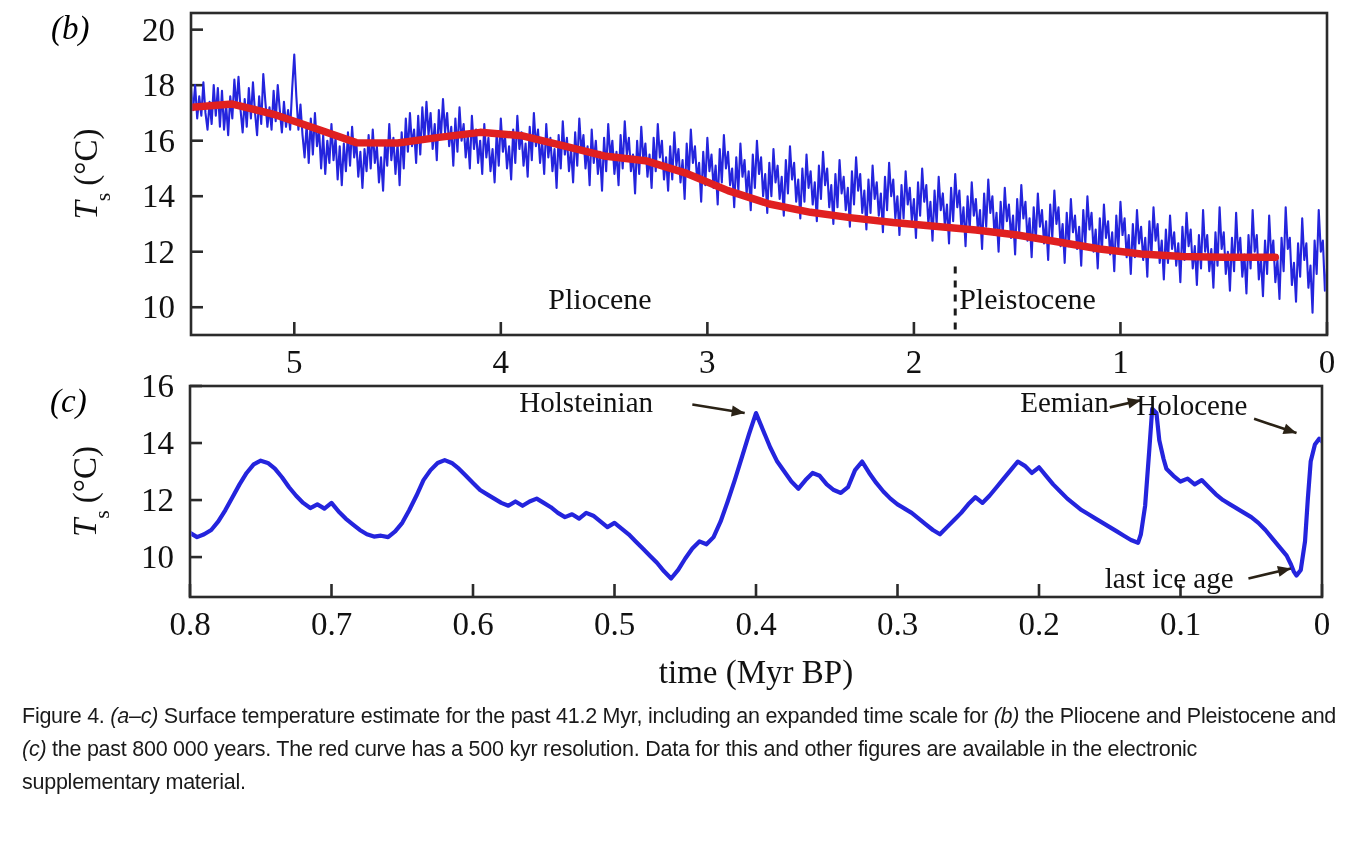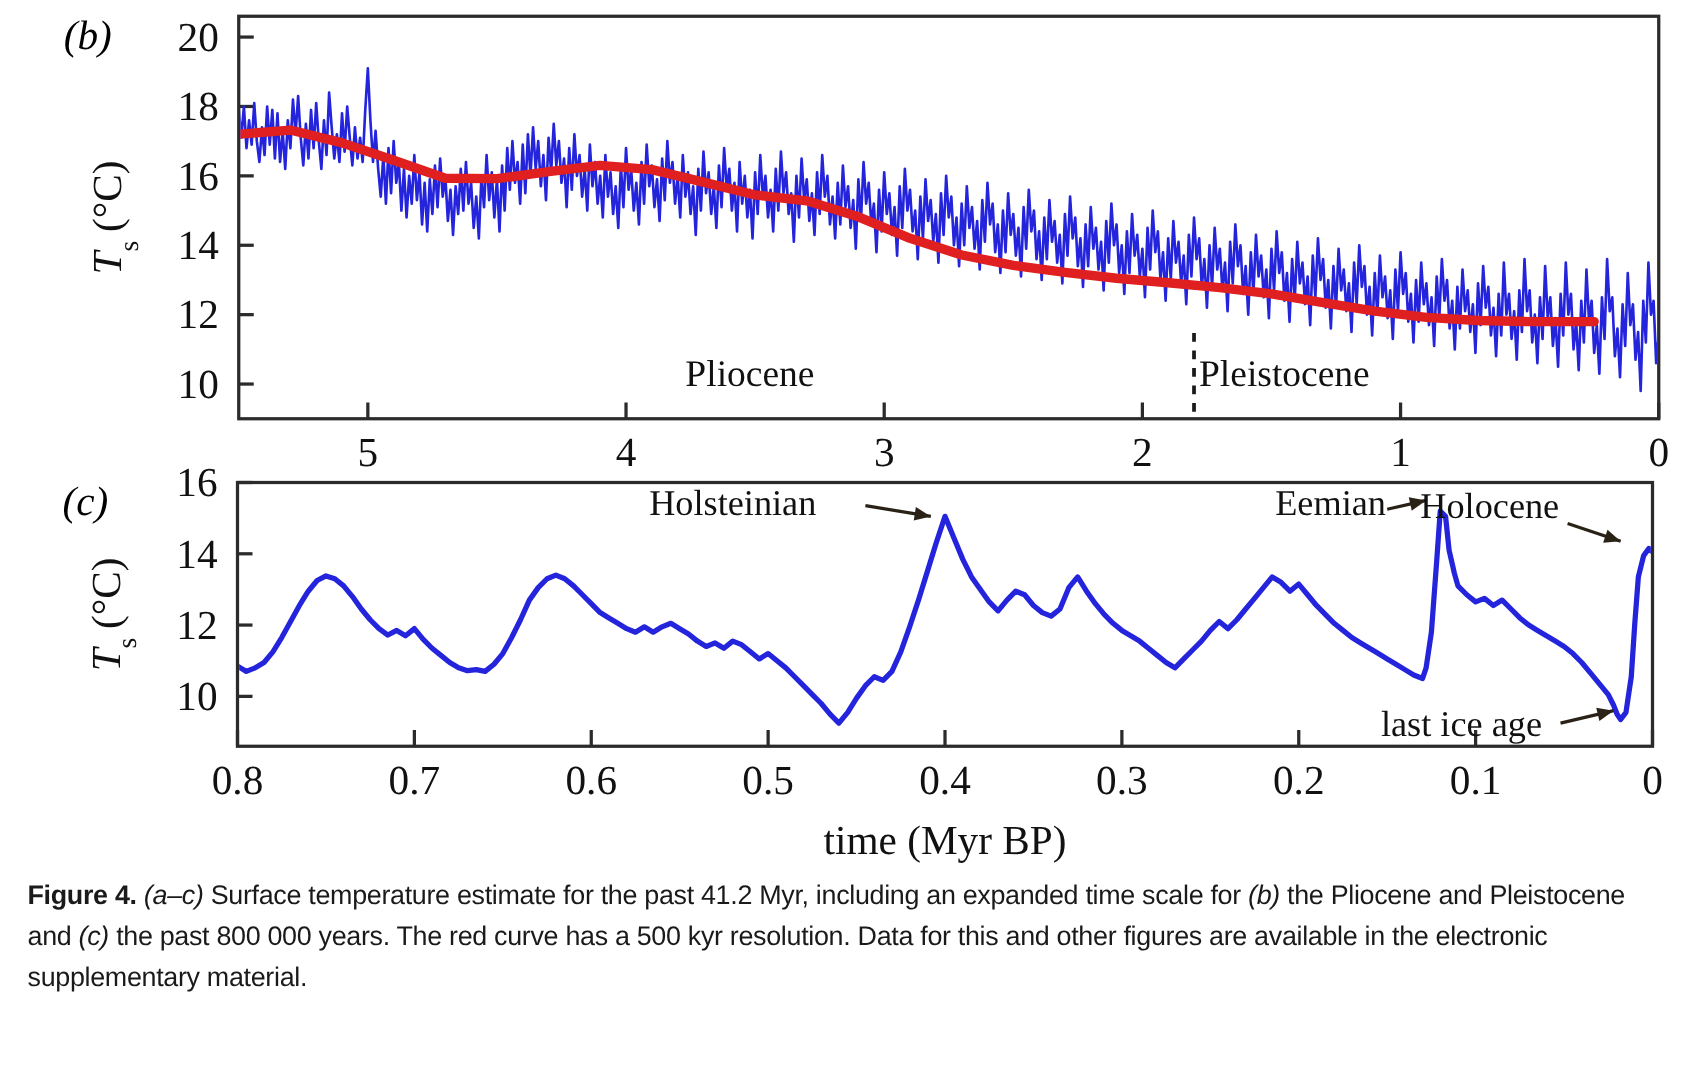--- a/index.html
+++ b/index.html
@@ -19,21 +19,21 @@
   .annot-label{font-family:"Liberation Serif",serif;font-size:29px;fill:#111;}
   .caption{
     position:absolute;
     left:22px;top:700px;width:1316px;
     font-family:"Liberation Sans Narrow","Liberation Sans",sans-serif;
     font-size:21.5px;
     line-height:33px;
     color:#1a1a1a;
     letter-spacing:-0.25px;
   }
-  .caption b{font-weight:bold;}
+  .caption b{font-weight:normal;}
   .caption i{font-style:italic;}
   .tick{stroke:#2b2b2b;stroke-width:2.6;}
   .curve-blue{fill:none;stroke-linejoin:round;stroke-linecap:round;}
   .curve-red{fill:none;stroke-linejoin:round;stroke-linecap:round;}
   .divider-dash{stroke:#1a1a1a;stroke-width:3;stroke-dasharray:7 7;}
   .arrow-line{stroke:#2a2216;stroke-width:2.6;fill:none;}
   .arrow-head{fill:#2a2216;}
 </style>
 </head>
 <body>

